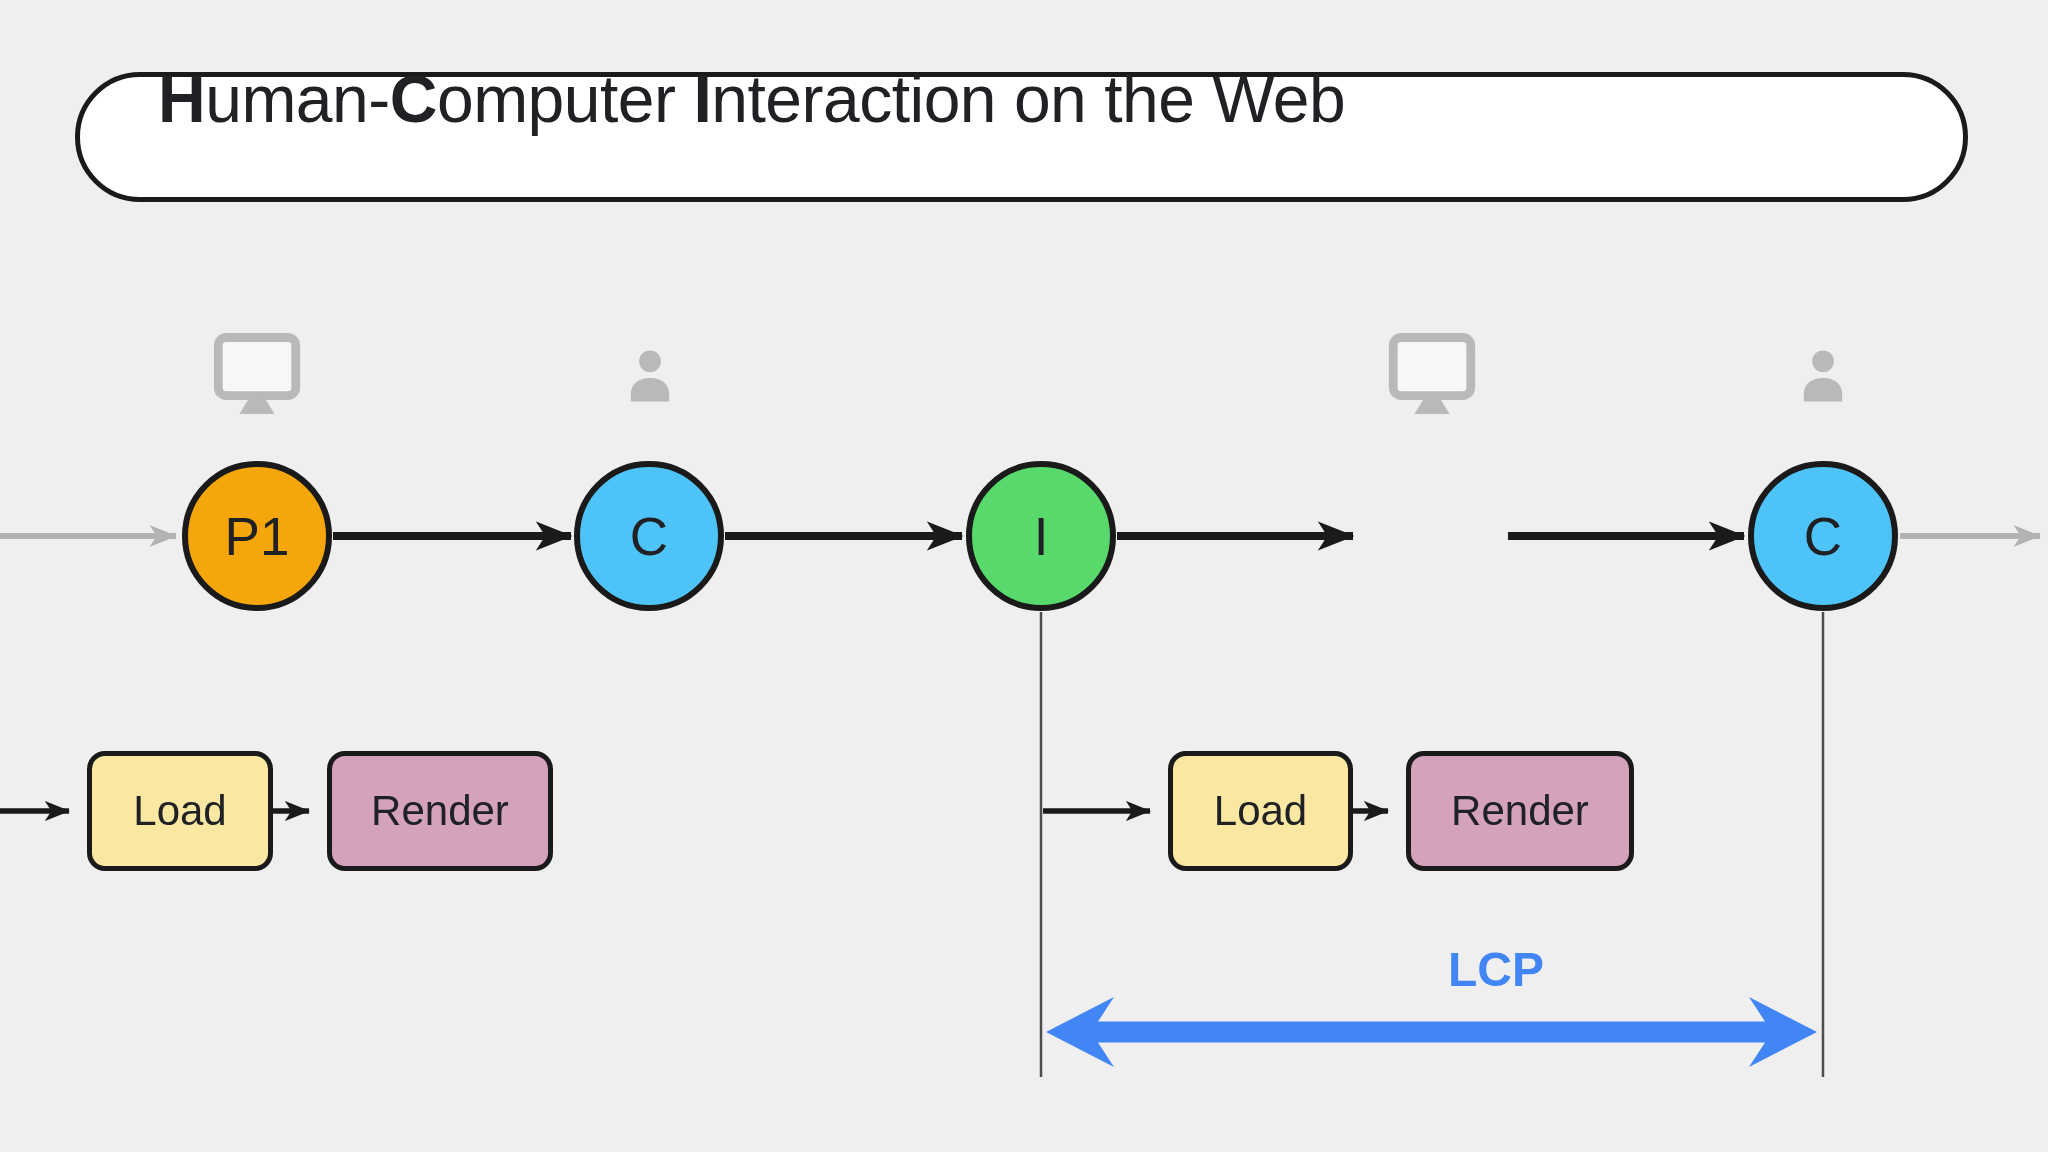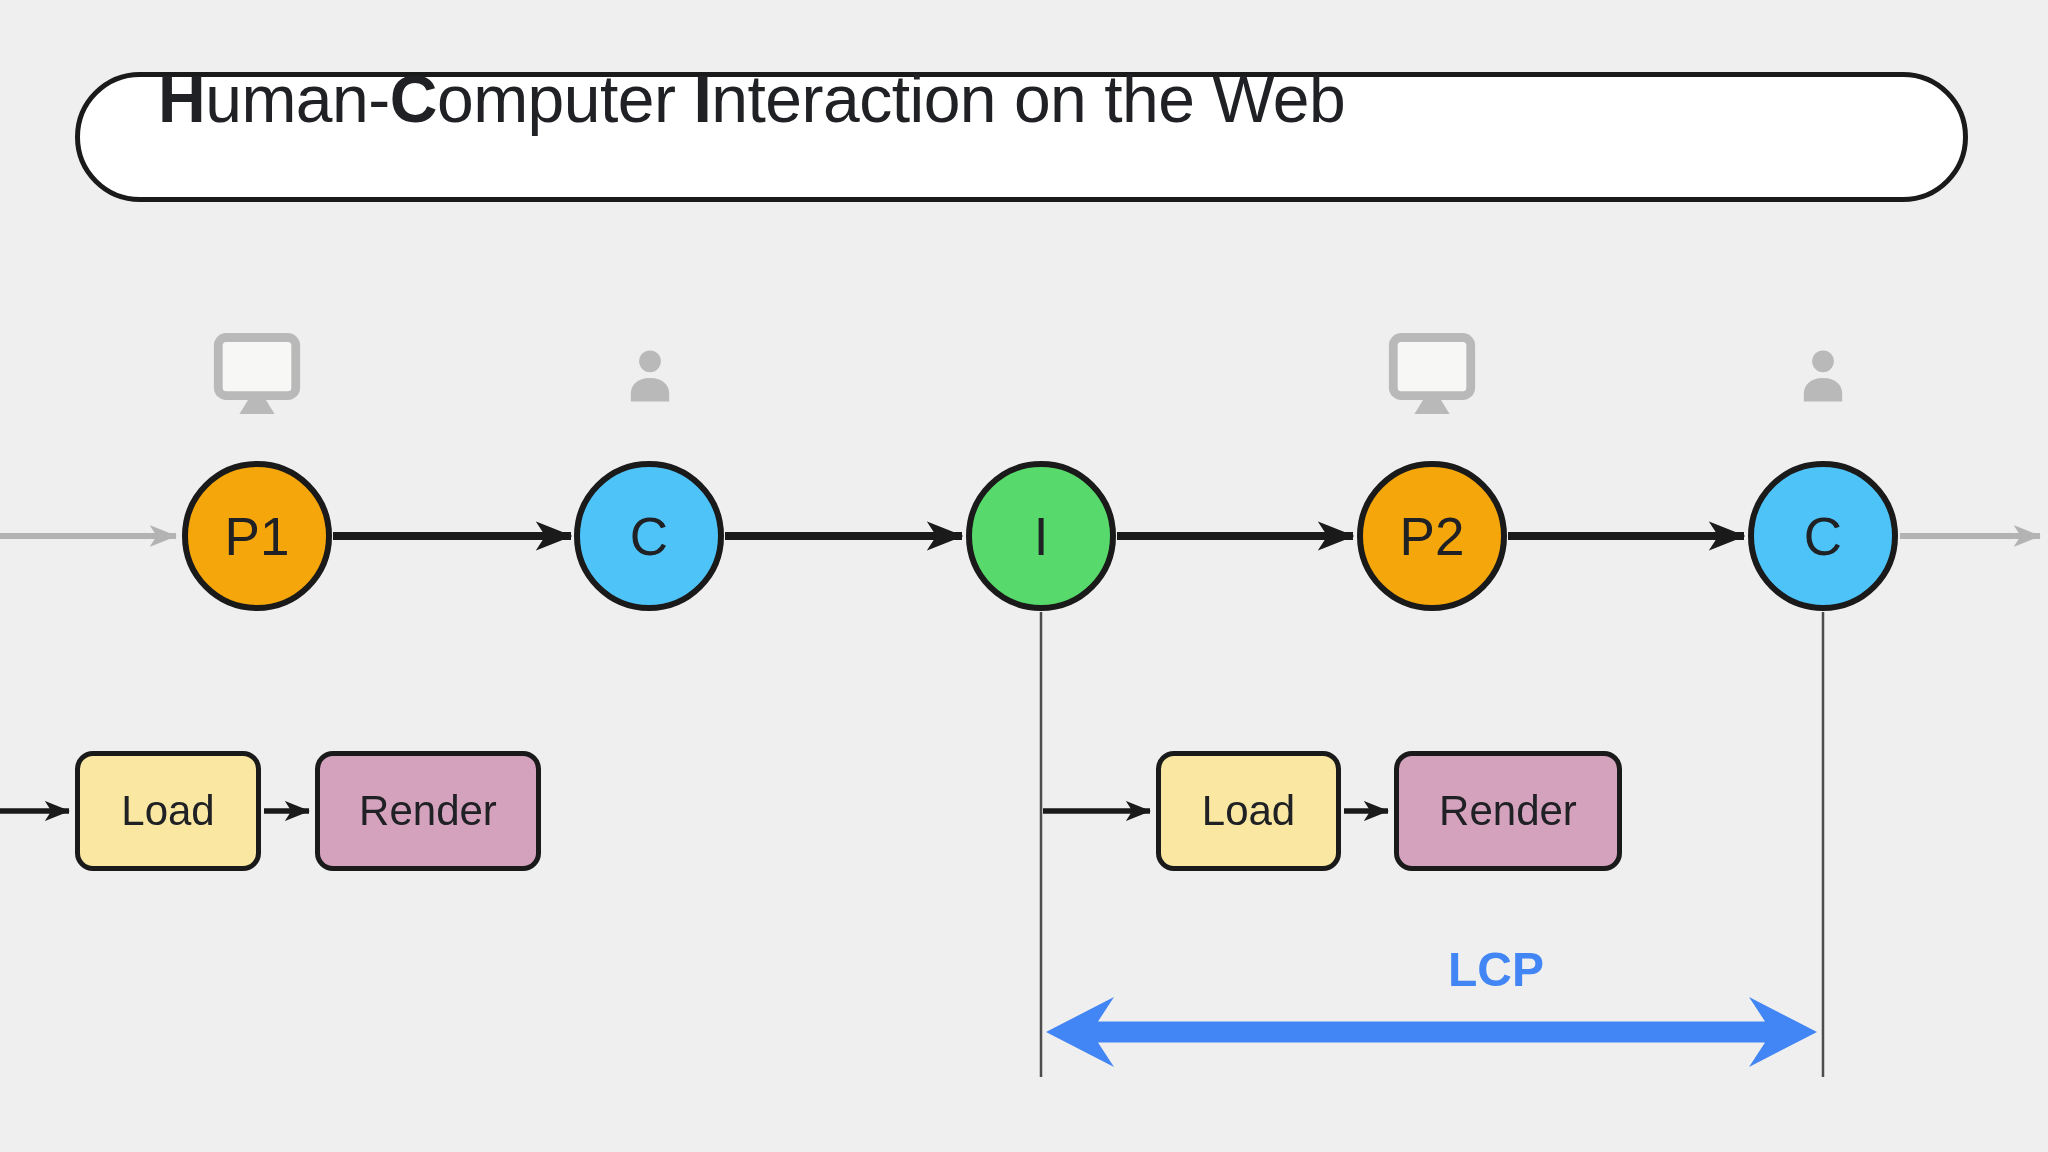--- a/index.html
+++ b/index.html
@@ -26,21 +26,21 @@
     position:absolute;width:150px;height:150px;border-radius:50%;
     border:6px solid var(--outline);display:flex;align-items:center;justify-content:center;
     font-size:53px;color:var(--text_dark);
   }
   .node-orange{background:var(--node_orange);}
   .node-blue{background:var(--node_blue);}
   .node-green{background:var(--node_green);}
 
   .pbox{
     position:absolute;height:120px;border:5px solid var(--outline);border-radius:18px;
-    display:flex;align-items:center;justify-content:center;font-size:42px;color:var(--text_dark);
+    display:flex;align-items:center;justify-content:center;font-size:42px;color:var(--text_dark);margin-left:12px;
   }
   .pbox-yellow{background:var(--box_yellow);}
   .pbox-mauve{background:var(--box_mauve);}
 
   .lcp-label{
     position:absolute;left:1396px;top:942px;width:200px;text-align:center;
     font-size:48px;font-weight:700;color:var(--lcp_blue);
   }
 
   svg.overlay{position:absolute;left:0;top:0;}
@@ -103,23 +103,20 @@
 
   <div class="node node-orange" style="left:182px;top:461px;">
     <span>P1</span>
   </div>
   <div class="node node-blue" style="left:574px;top:461px;">
     <span>C</span>
   </div>
   <div class="node node-green" style="left:966px;top:461px;">
     <span>I</span>
   </div>
-  <div class="node node-orange" style="left:1357px;top:461px;">
-    <span>P2</span>
-  </div>
   <div class="node node-blue" style="left:1748px;top:461px;">
     <span>C</span>
   </div>
 
   <div class="pbox pbox-yellow" style="left:75px;top:751px;width:186px;">
     <span>Load</span>
   </div>
   <div class="pbox pbox-mauve" style="left:315px;top:751px;width:226px;">
     <span>Render</span>
   </div>

